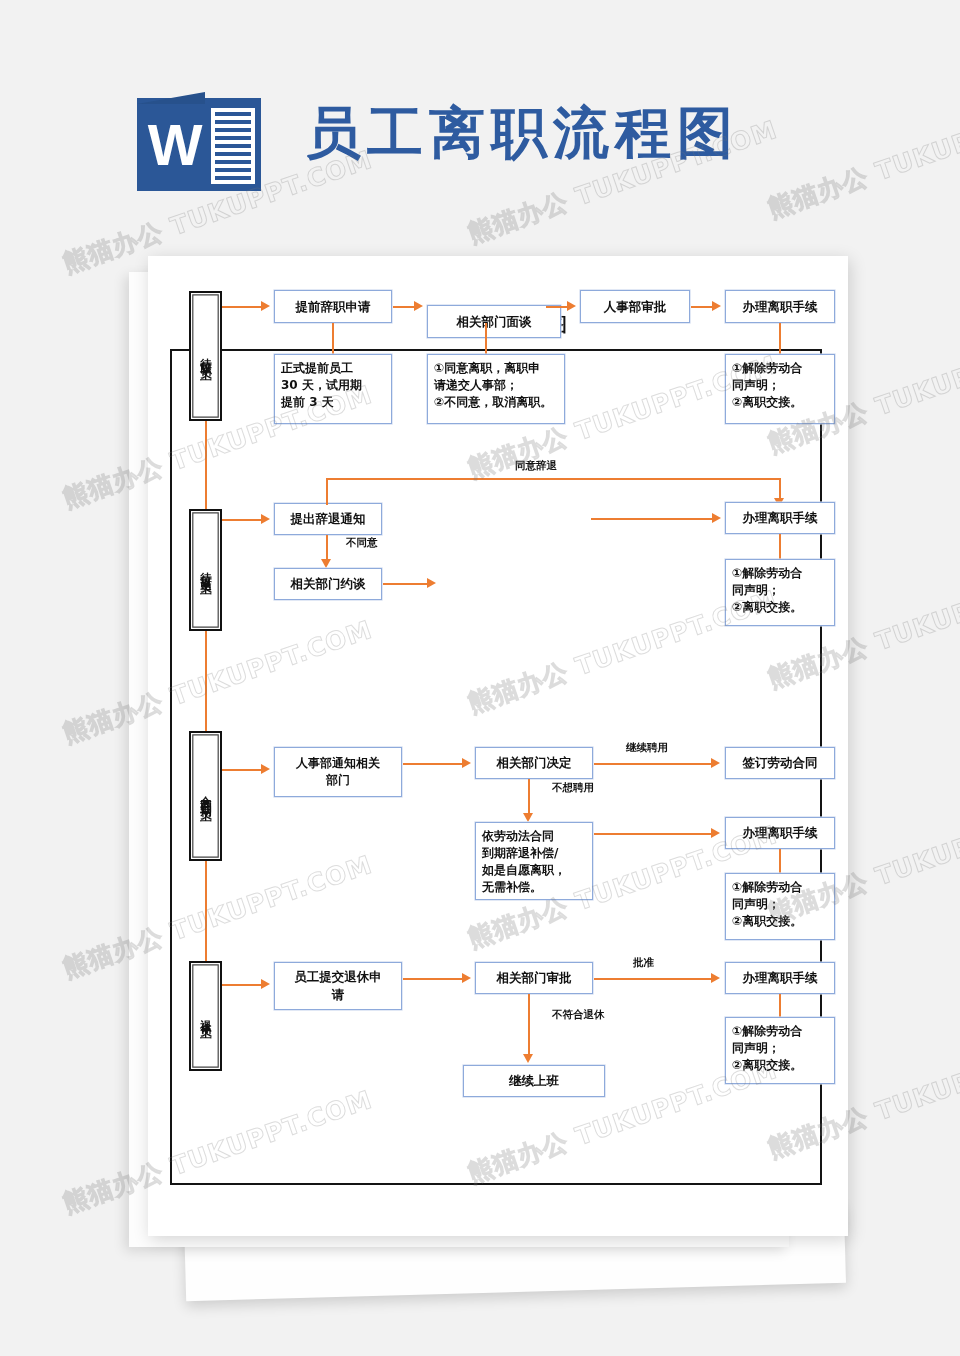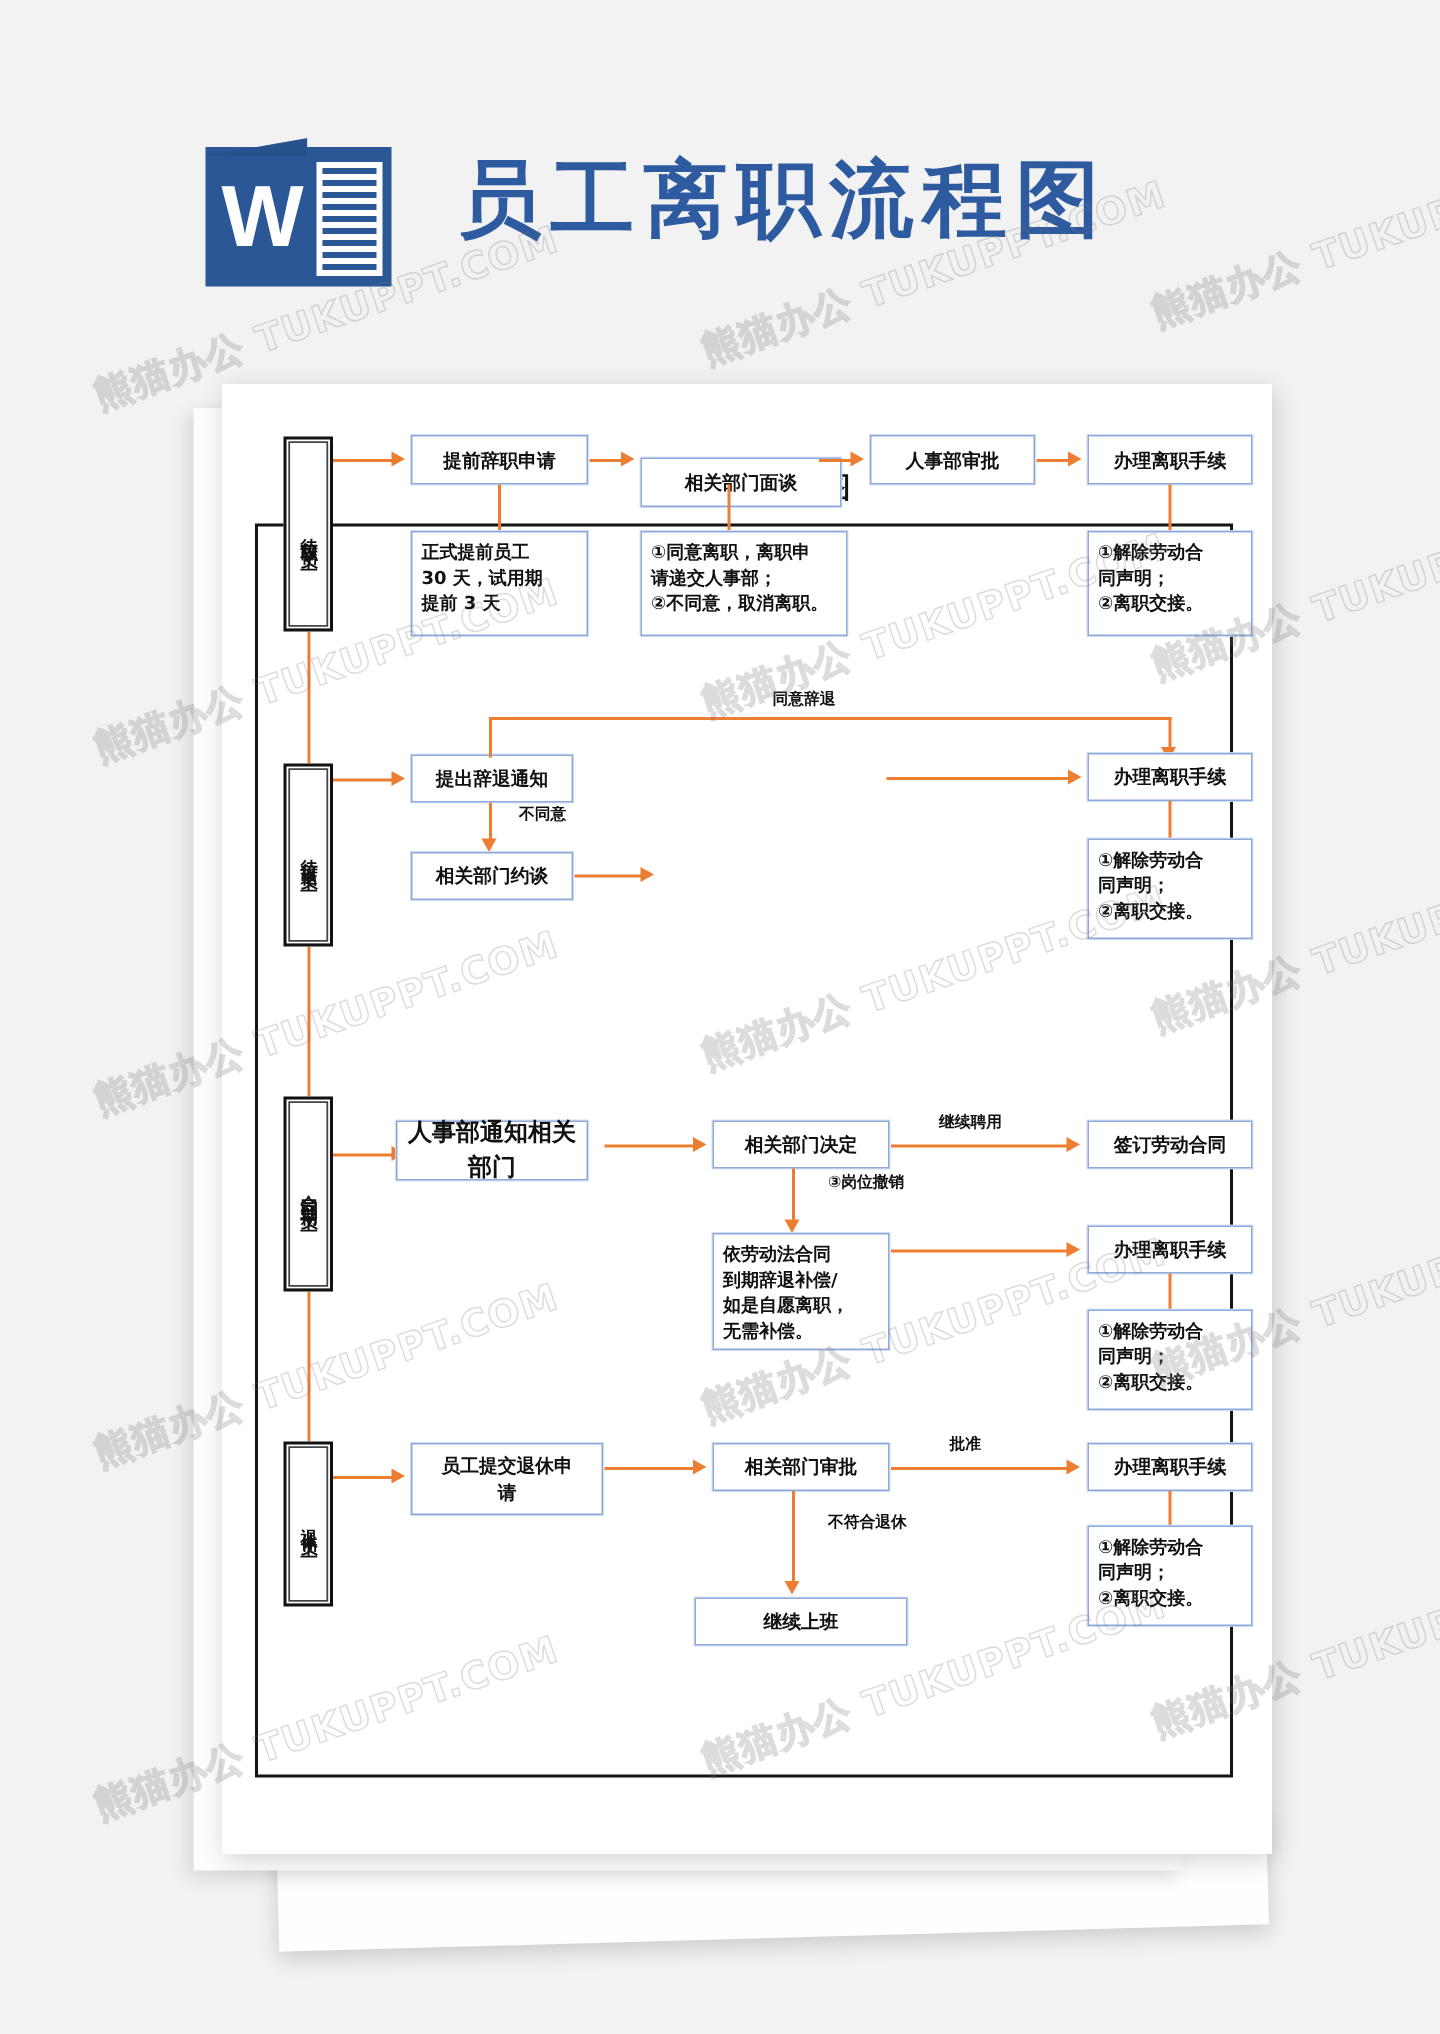--- a/index.html
+++ b/index.html
@@ -221,39 +221,39 @@
       <div class="inner" style="white-space:pre-line">①解除劳动合
 同声明；
 ②离职交接。</div>
     </div>
 
     <div class="cat" style="left:41px;top:475px;width:33px;height:130px">合同到期员工</div>
 
     <div class="ln lnh" style="left:74px;top:513px;width:40px"></div>
     <div class="ar ar-r" style="left:113px;top:508px"></div>
 
-    <div class="node" style="left:116px;top:491px;width:128px;height:40px;font-size:16px">
+    <div class="node" style="left:126px;top:491px;width:128px;height:50px;font-size:12px">
       <div class="inner" style="white-space:pre-line">人事部通知相关
 部门</div>
     </div>
 
     <div class="ln lnh" style="left:255px;top:507px;width:60px"></div>
     <div class="ar ar-r" style="left:314px;top:502px"></div>
 
     <div class="node" style="left:327px;top:491px;width:118px;height:32px;font-size:12.5px">相关部门决定</div>
 
     <div class="ln lnh" style="left:446px;top:507px;width:118px"></div>
     <div class="ar ar-r" style="left:563px;top:502px"></div>
     <div class="lbl" style="left:478px;top:485px">继续聘用</div>
 
     <div class="node" style="left:577px;top:491px;width:110px;height:32px;font-size:12.5px">签订劳动合同</div>
 
     <div class="ln lnv" style="left:380px;top:523px;height:36px"></div>
     <div class="ar ar-d" style="left:375px;top:557px"></div>
-    <div class="lbl" style="left:404px;top:525px">③岗位撤销</div>
+    <div class="lbl" style="left:404px;top:525px">不想聘用</div>
 
     <div class="node left" style="left:327px;top:566px;width:118px;height:78px;font-size:12px">
       <div class="inner" style="white-space:pre-line">依劳动法合同
 到期辞退补偿/
 如是自愿离职，
 无需补偿。</div>
     </div>
 
     <div class="ln lnh" style="left:446px;top:577px;width:118px"></div>
     <div class="ar ar-r" style="left:563px;top:572px"></div>

